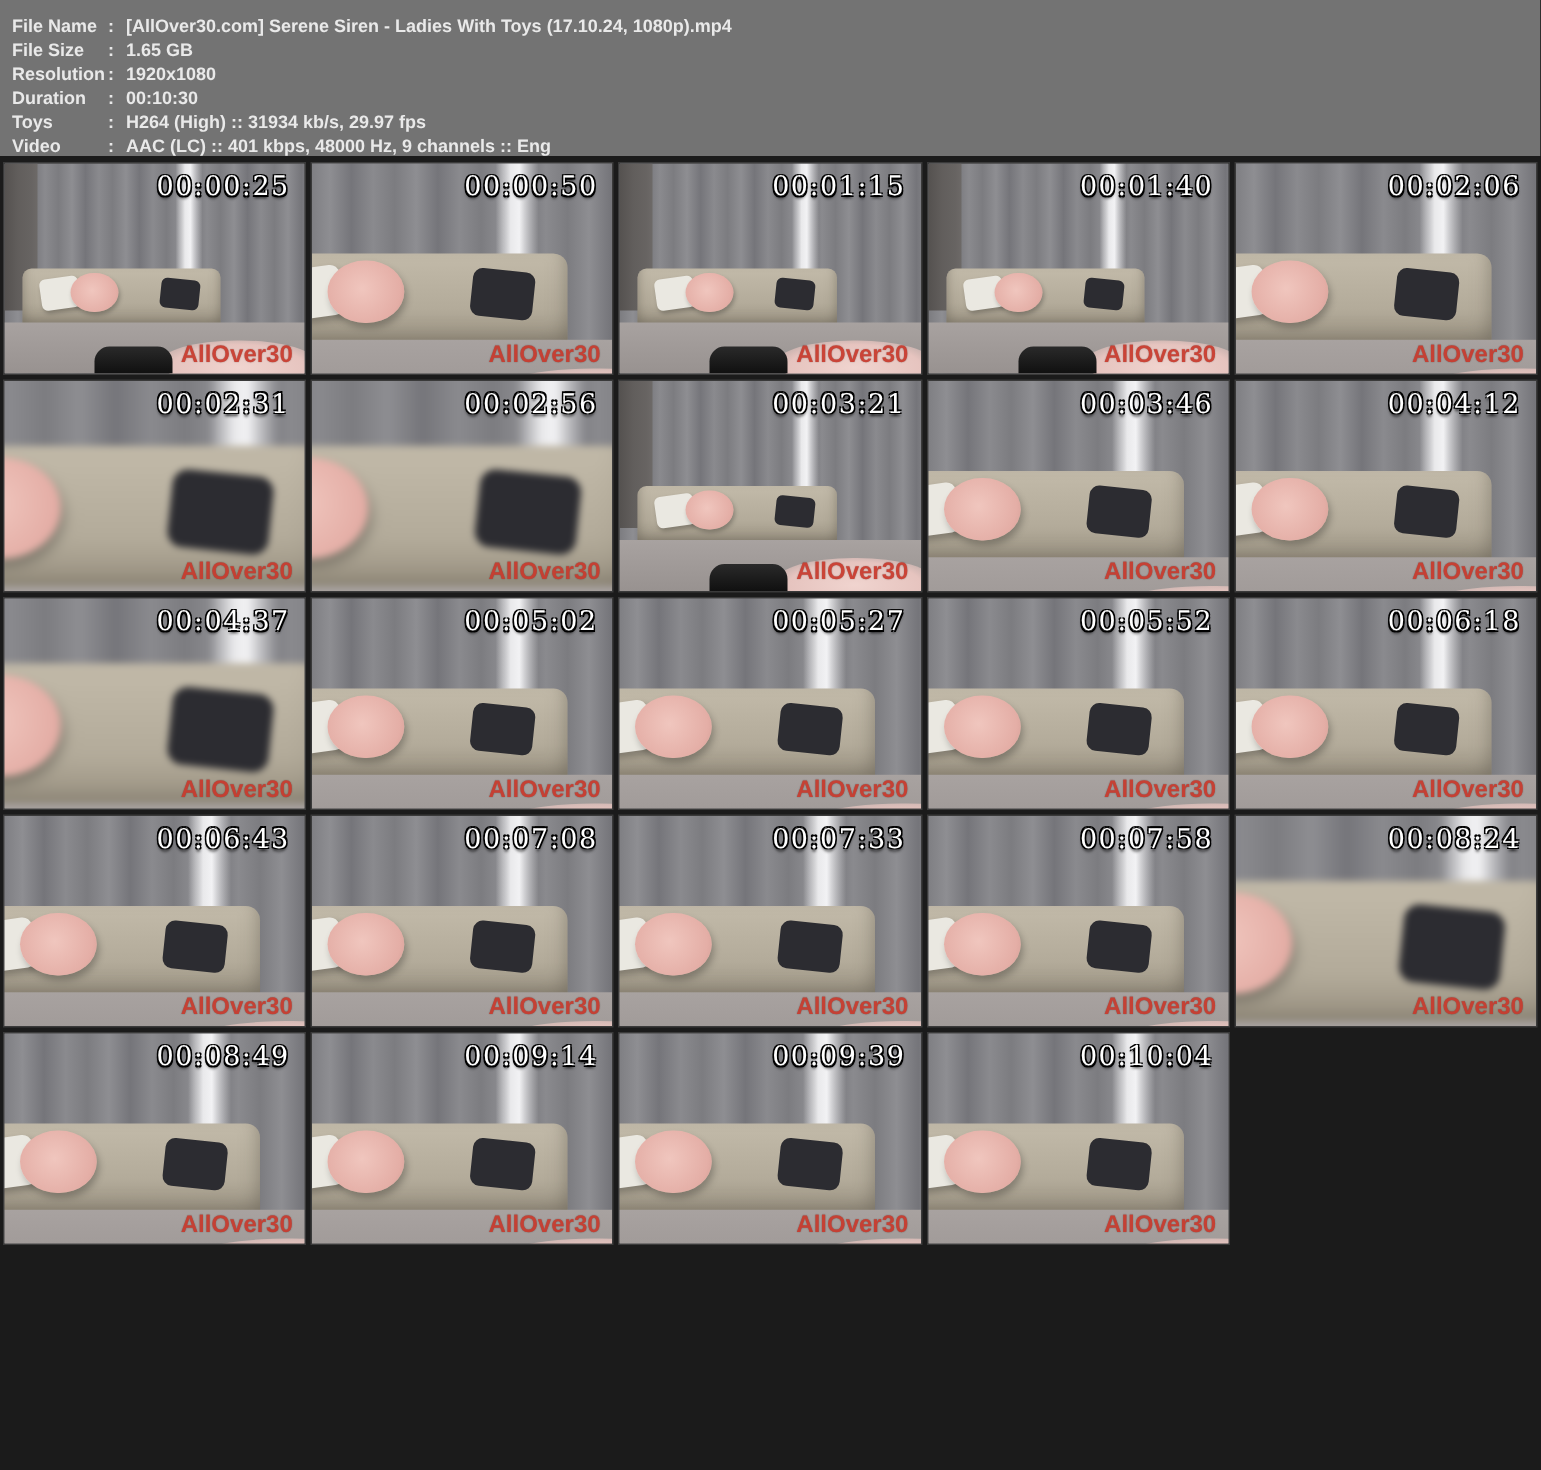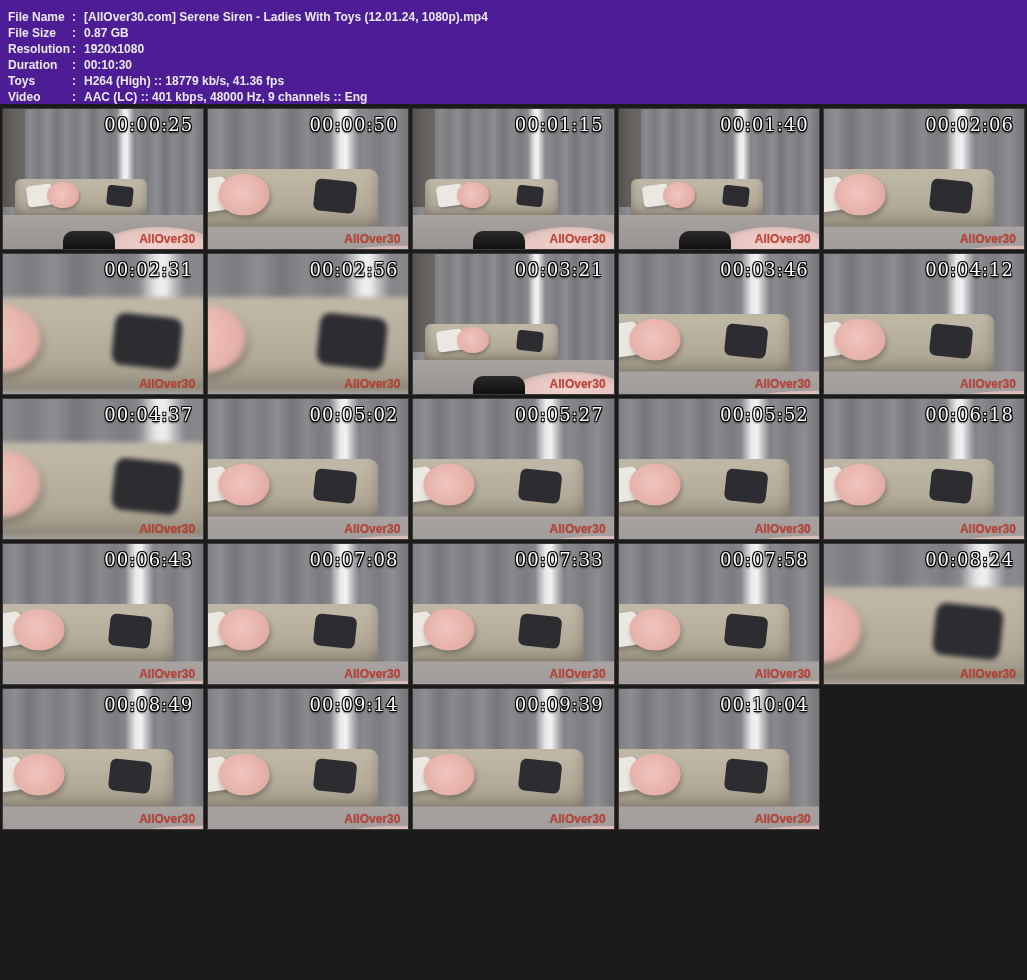--- a/index.html
+++ b/index.html
@@ -7,21 +7,21 @@
     padding: 0;
     width: 1027px;
     height: 980px;
     background: #1b1b1b;
     font-family: "Liberation Sans", sans-serif;
     overflow: hidden;
   }
 
   
   .header {
-    background: #4c1d95;
+    background: #737373;
     padding: 9px 18px 6px 8px;
     height: 89px;
   }
   .hrow {
     display: flex;
     font-size: 12px;
     font-weight: bold;
     color: #e9e9e9;
     line-height: 16px;
     white-space: pre;
@@ -134,59 +134,59 @@
     letter-spacing: 1px;
     color: #ffffff;
     text-shadow:
       -1px -1px 0 #000, 1px -1px 0 #000,
       -1px  1px 0 #000, 1px  1px 0 #000,
        0 2px 2px rgba(0,0,0,.8);
   }
   .watermark {
     position: absolute;
     bottom: 3px; right: 8px;
-    font-size: 12px;
+    font-size: 16px;
     font-weight: bold;
     color: #c8392c;
     opacity: .92;
     text-shadow: 0 0 1px rgba(0,0,0,.4);
   }
 </style>
 </head>
 <body>
 
 <div class="header" id="header">
   <div class="hrow">
     <span class="hlabel">File Name</span>
     <span class="hsep">:</span>
-    <span class="hvalue">[AllOver30.com] Serene Siren - Ladies With Toys (12.01.24, 1080p).mp4</span>
+    <span class="hvalue">[AllOver30.com] Serene Siren - Ladies With Toys (17.10.24, 1080p).mp4</span>
   </div>
 
   <div class="hrow">
     <span class="hlabel">File Size</span>
     <span class="hsep">:</span>
-    <span class="hvalue">0.87 GB</span>
+    <span class="hvalue">1.65 GB</span>
   </div>
 
   <div class="hrow">
     <span class="hlabel">Resolution</span>
     <span class="hsep">:</span>
     <span class="hvalue">1920x1080</span>
   </div>
 
   <div class="hrow">
     <span class="hlabel">Duration</span>
     <span class="hsep">:</span>
     <span class="hvalue">00:10:30</span>
   </div>
 
   <div class="hrow">
     <span class="hlabel">Toys</span>
     <span class="hsep">:</span>
-    <span class="hvalue">H264 (High) :: 18779 kb/s, 41.36 fps</span>
+    <span class="hvalue">H264 (High) :: 31934 kb/s, 29.97 fps</span>
   </div>
 
   <div class="hrow">
     <span class="hlabel">Video</span>
     <span class="hsep">:</span>
     <span class="hvalue">AAC (LC) :: 401 kbps, 48000 Hz, 9 channels :: Eng</span>
   </div>
 </div>
 
 <div class="grid" id="grid">

